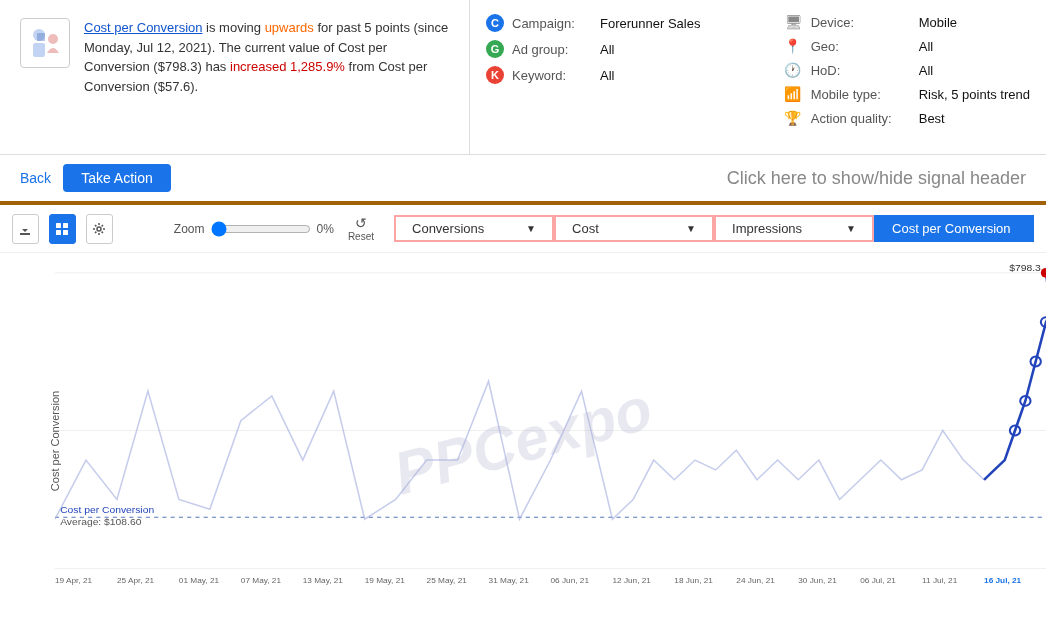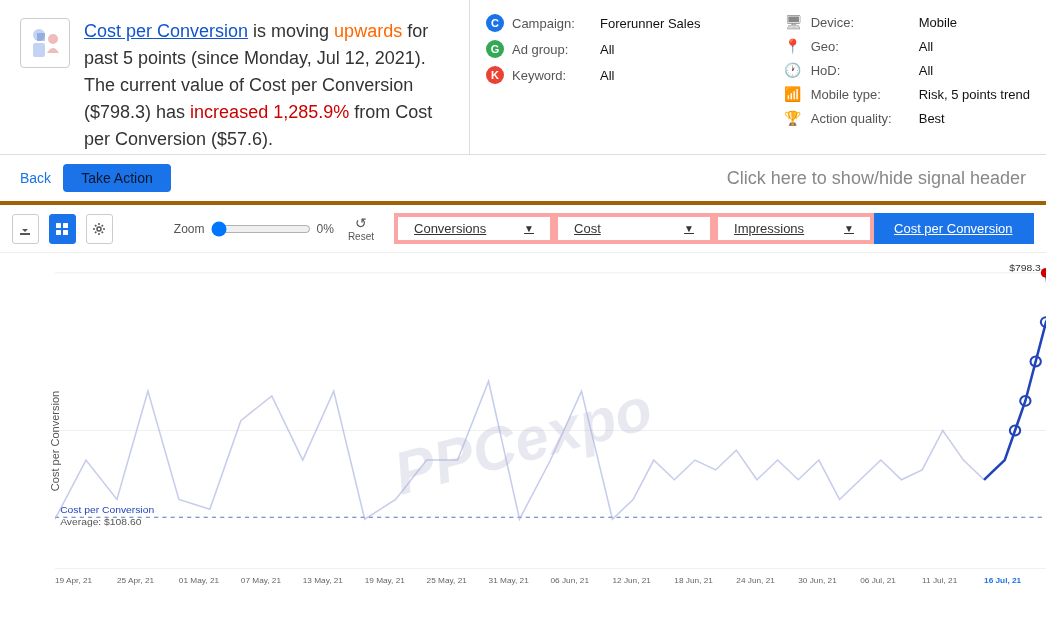--- a/index.html
+++ b/index.html
@@ -28,21 +28,21 @@
       border-radius: 4px;
       display: flex;
       align-items: center;
       justify-content: center;
       flex-shrink: 0;
       font-size: 22px;
       color: #5577cc;
     }
 
     .alert-text {
-      font-size: 18px;
+      font-size: 13px;
       line-height: 1.5;
       color: #333;
     }
 
     .alert-text a, .alert-text .link {
       color: #1155cc;
       text-decoration: underline;
       cursor: pointer;
     }
 
@@ -146,21 +146,21 @@
       background: white;
       color: #1a73e8;
       padding: 6px 18px;
       border-radius: 4px;
       cursor: pointer;
       font-size: 14px;
     }
 
     .btn-take-action {
       background: #1a73e8;
-      color: #0f172a;
+      color: #ffffff;
       border: none;
       padding: 6px 18px;
       border-radius: 4px;
       cursor: pointer;
       font-size: 14px;
     }
 
     .action-hint {
       color: #888;
       font-size: 18px;
@@ -225,26 +225,25 @@
       display: flex;
       flex: 1;
       margin-left: 10px;
     }
 
     .metric-tab {
       display: flex;
       align-items: center;
       justify-content: space-between;
       padding: 4px 16px;
-      border: 4px solid #fca5a5;
+      border: 2px solid #fca5a5;
       cursor: pointer;
       font-size: 13px;
       min-width: 160px;
       color: #333;
-      text-decoration: underline;
     }
 
     .metric-tab.active {
       background: #1a73e8;
       color: white;
       border-color: #1a73e8;
     }
 
     .metric-tab .arrow {
       margin-left: 8px;

